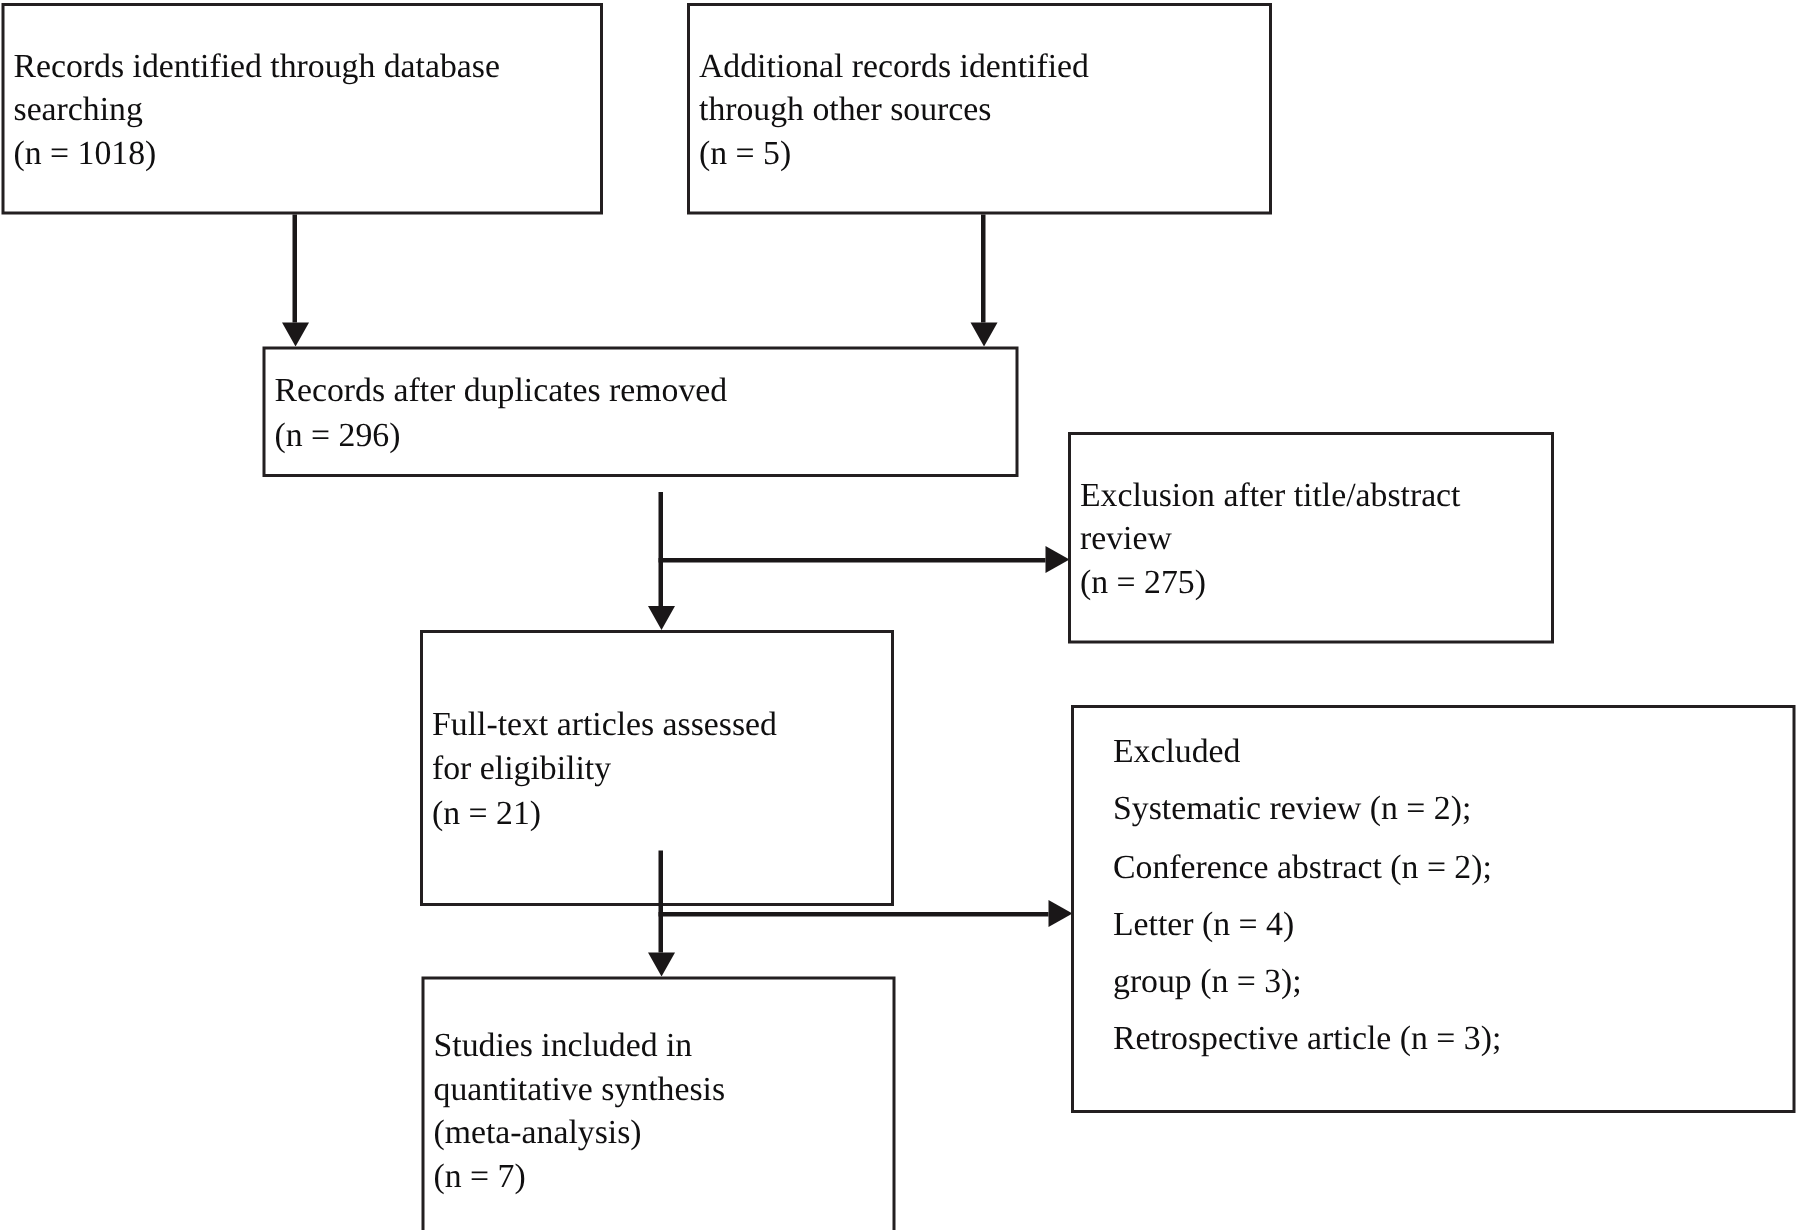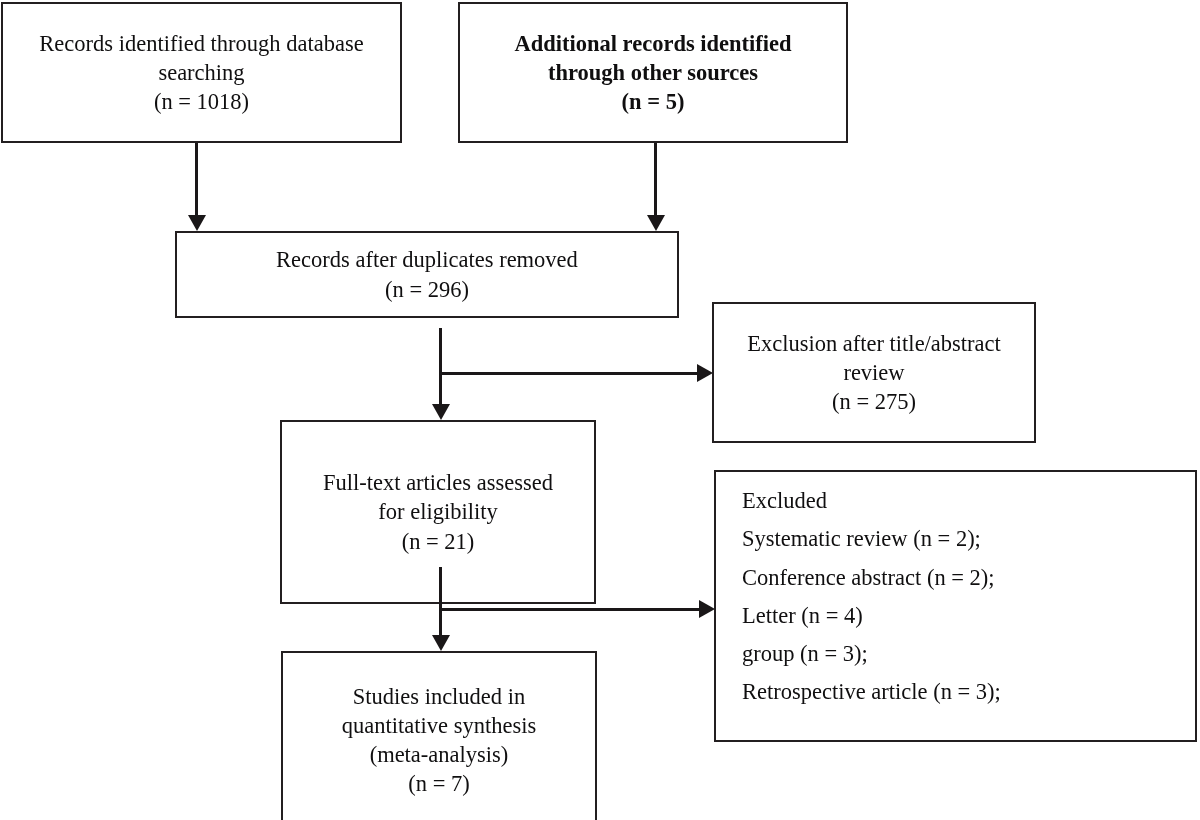--- a/index.html
+++ b/index.html
@@ -18,21 +18,21 @@
     color: #0d0d0d;
   }
   .node {
     position: absolute;
     box-sizing: border-box;
     border: 2px solid #231f20;
     background: #ffffff;
     display: flex;
     align-items: center;
     justify-content: center;
-    text-align: center;
+    text-align: left;
     line-height: 1.30;
     font-size: 22.5px;
     color: #100f10;
     padding: 2px 6px;
   }
   .node .lines { width: 100%; }
   .node .lines > div { white-space: nowrap; }
 
   
   .node.listbox {
@@ -79,21 +79,21 @@
 <div id="canvas">
 
   <div class="node" style="left:1px; top:2px; width:401px; height:141px;">
     <div class="lines">
       <div>Records identified through database</div>
       <div>searching</div>
       <div>(n = 1018)</div>
     </div>
   </div>
 
-  <div class="node" style="left:458px; top:2px; width:390px; height:141px;font-weight:bold;">
+  <div class="node" style="left:458px; top:2px; width:390px; height:141px;">
     <div class="lines">
       <div>Additional records identified</div>
       <div>through other sources</div>
       <div>(n = 5)</div>
     </div>
   </div>
 
   <div class="vline" style="left:195px; top:143px; height:72px;"></div>
   <div class="arrow-down" style="left:188px; top:215px;"></div>
 
@@ -105,21 +105,21 @@
       <div>Records after duplicates removed</div>
       <div>(n = 296)</div>
     </div>
   </div>
 
   <div class="vline" style="left:439px; top:328px; height:76px;"></div>
   <div class="arrow-down" style="left:432px; top:404px;"></div>
   <div class="hline" style="left:439px; top:372px; width:258px;"></div>
   <div class="arrow-right" style="left:697px; top:364px;"></div>
 
-  <div class="node" style="left:712px; top:302px; width:324px; height:141px;">
+  <div class="node" style="left:712px; top:288px; width:324px; height:141px;">
     <div class="lines">
       <div>Exclusion after title/abstract</div>
       <div>review</div>
       <div>(n = 275)</div>
     </div>
   </div>
 
   <div class="node" style="left:280px; top:420px; width:316px; height:184px;">
     <div class="lines">
       <div>Full-text articles assessed</div>

